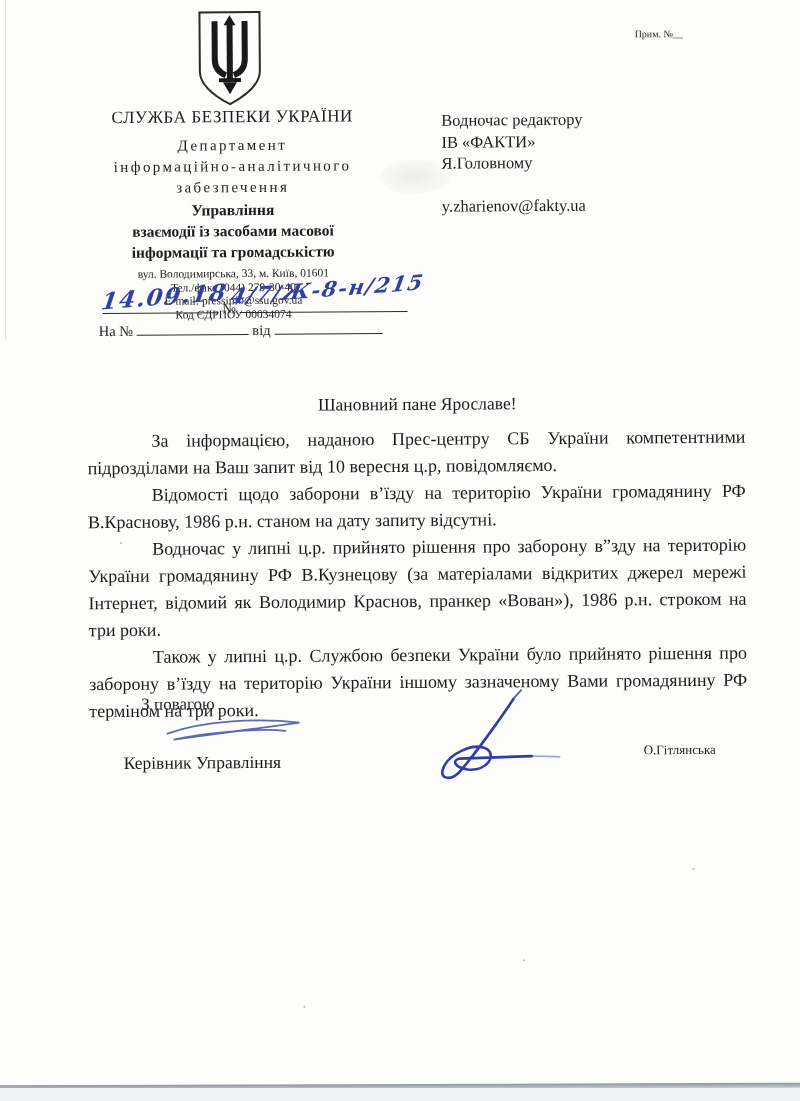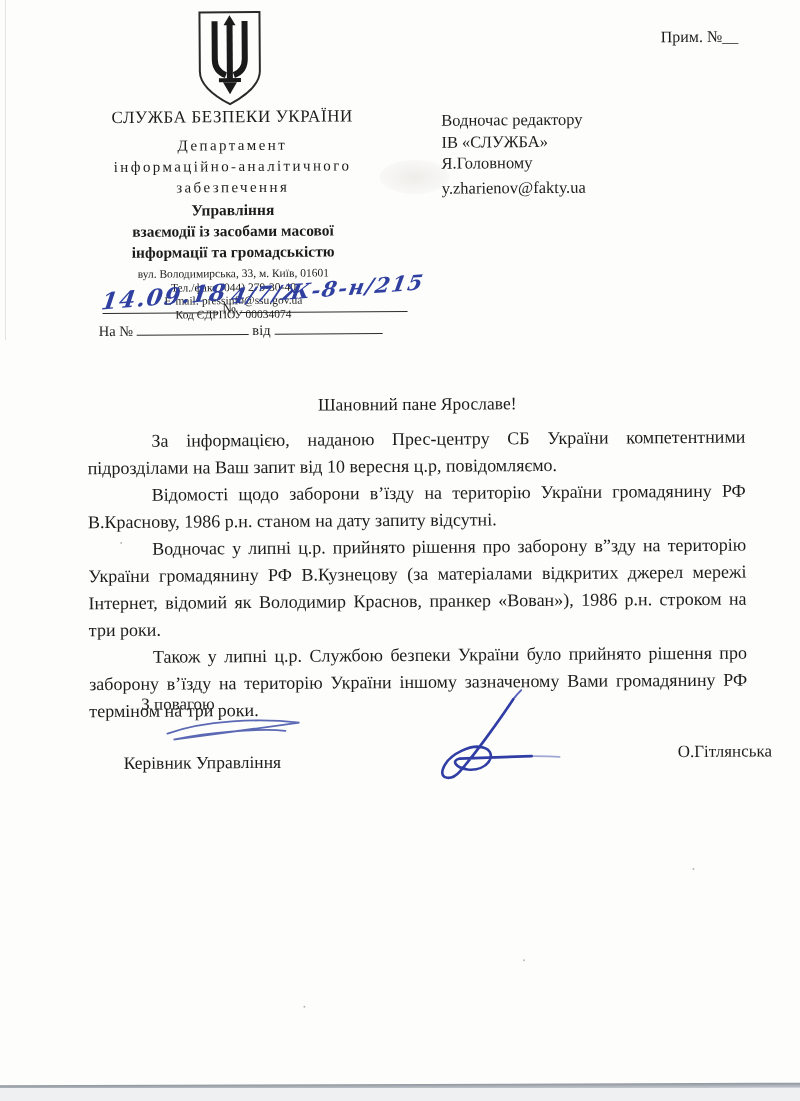--- a/index.html
+++ b/index.html
@@ -38,49 +38,49 @@
   
   .emblem{left:194px;top:8px;width:78px;height:100px;text-align:center;}
   .org-name{left:60px;top:106px;width:350px;text-align:center;
     font-size:17px;letter-spacing:0.6px;}
   .dept{left:55px;top:134px;width:360px;text-align:center;
     font-size:15px;line-height:21px;letter-spacing:2.4px;}
   .unit{left:55px;top:198px;width:360px;text-align:center;
     font-size:15.5px;line-height:21px;font-weight:bold;}
   .addr{left:55px;top:266px;width:360px;text-align:center;
     font-size:11.5px;line-height:13.5px;}
-  .copy-note{left:664px;top:30px;font-size:16px;text-align:center;}
+  .copy-note{left:638px;top:30px;font-size:10px;text-align:center;}
 
   
   .ref-row{left:104px;top:296px;font-size:14.5px;white-space:nowrap;}
   .blank{display:inline-block;border-bottom:1.4px solid #2b2b2b;height:15px;vertical-align:baseline;}
   .reply-row{left:100px;top:318px;font-size:14.5px;white-space:nowrap;}
   .hand{
     font-family:"DejaVu Serif",serif;font-style:italic;font-weight:bold;
     color:#3040a0;letter-spacing:1.5px;white-space:nowrap;
   }
   .hand-date{left:104px;top:281px;font-size:23px;transform:skewX(-12deg) rotate(-4deg);}
   .hand-num{left:234px;top:276px;font-size:21px;transform:skewX(-14deg) rotate(-4deg);}
 
   
   .recipient{left:444px;top:110px;font-size:16.5px;line-height:21.5px;}
-  .recipient .email{margin-top:3px;}
+  .recipient .email{margin-top:21px;}
 
   
   .salutation{left:88px;top:394px;width:660px;text-align:center;font-size:17.5px;}
   .body-text{left:88px;top:426px;width:658px;font-size:18px;line-height:27px;
     text-align:justify;}
   .body-text p{margin:0;text-indent:64px;}
 
   
   .regards{left:140px;top:693px;font-size:17px;}
   .flourish{left:158px;top:715px;}
   .position{left:122px;top:751px;font-size:17.5px;}
   .signature{left:412px;top:688px;}
-  .signer{left:642px;top:744px;font-size:17px;margin-left:34px;}
+  .signer{left:642px;top:744px;font-size:13px;}
 
   .smudge{
     left:382px;top:160px;width:70px;height:34px;border-radius:50%;
     background:radial-gradient(rgba(170,165,150,0.18),rgba(170,165,150,0));
   }
   .speck{position:absolute;width:2px;height:2px;background:#b9b9b4;border-radius:50%;}
 </style>
 </head>
 <body>
 
@@ -129,21 +129,21 @@
 
     <div class="abs hand hand-date">14.09.18</div>
     <div class="abs hand hand-num">4/7/Ж-8-н/215</div>
 
     <div class="abs reply-row"><span>На №</span> <span class="blank" style="width:112px"></span> <span>від</span> <span class="blank" style="width:108px"></span></div>
 
     <div class="abs smudge"></div>
 
     <div class="abs recipient">
       <div>Водночас редактору</div>
-      <div>ІВ «СЛУЖБА»</div>
+      <div>ІВ «ФАКТИ»</div>
       <div>Я.Головному</div>
       <div class="email">y.zharienov@fakty.ua</div>
     </div>
 
     <div class="abs salutation">Шановний пане Ярославе!</div>
 
     <div class="abs body-text">
       <p>За інформацією, наданою Прес-центру СБ України компетентними підрозділами на Ваш запит від 10 вересня ц.р, повідомляємо.</p>
       <p>Відомості щодо заборони в’їзду на територію України громадянину РФ В.Краснову, 1986 р.н. станом на дату запиту відсутні.</p>
       <p>Водночас у липні ц.р. прийнято рішення про заборону в”зду на територію України громадянину РФ В.Кузнецову (за матеріалами відкритих джерел мережі Інтернет, відомий як Володимир Краснов, пранкер «Вован»), 1986 р.н. строком на три роки.</p>

